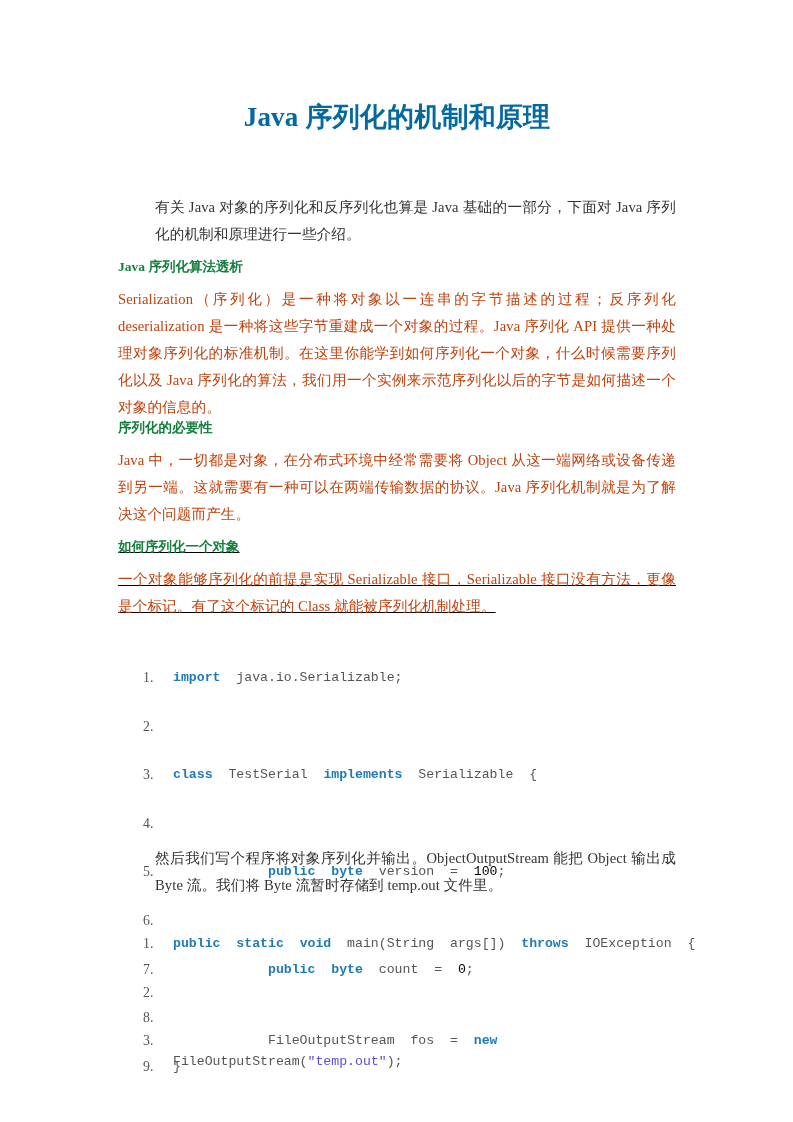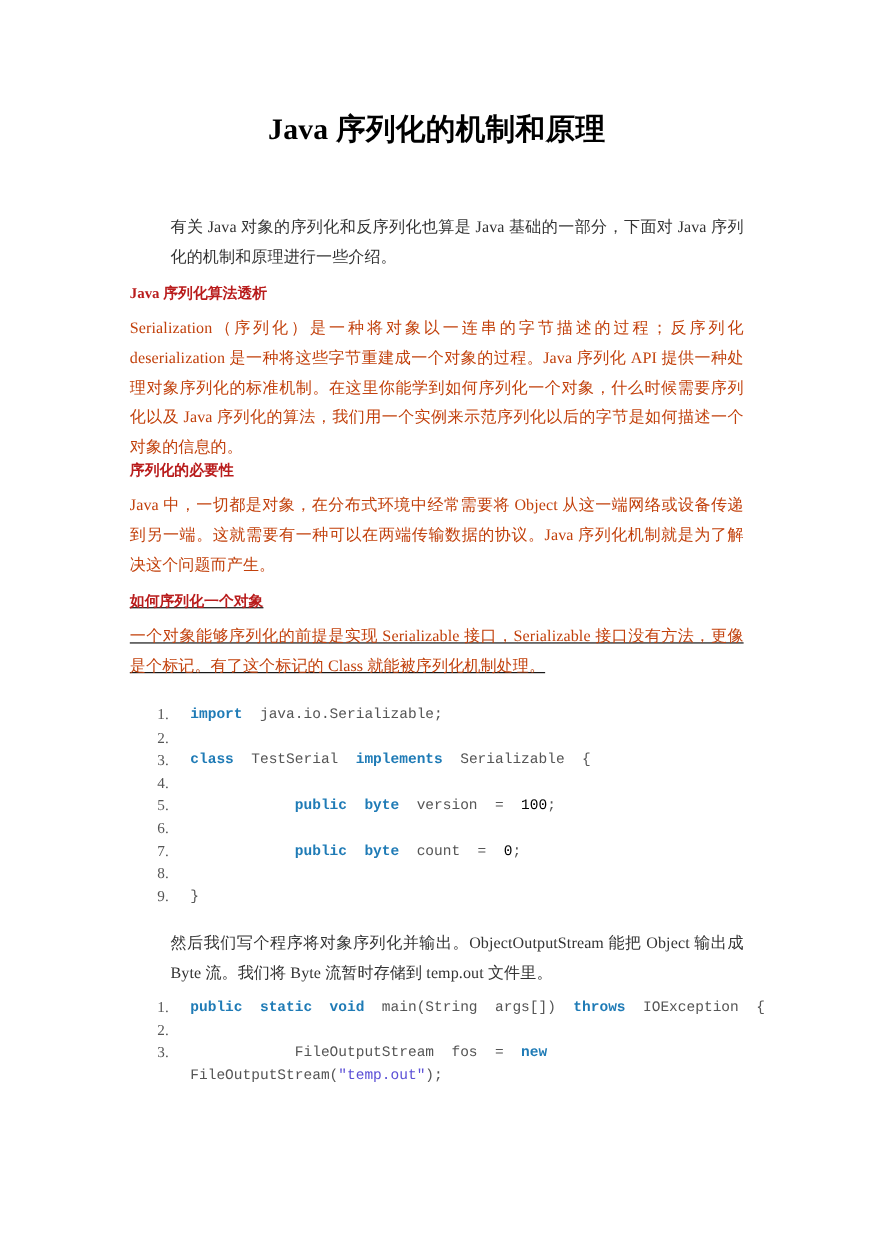--- a/index.html
+++ b/index.html
@@ -25,35 +25,35 @@
     top: 0;
     width: 558px;
   }
 
   
   .doc-title {
     margin: 0;
     padding: 0;
     font-size: 27px;
     font-weight: bold;
-    color: #000000;
+    color: #0369a1;
     text-align: center;
     letter-spacing: 0.2px;
     position: absolute;
     top: 101px;
     left: 0;
     width: 558px;
     line-height: 1.25;
   }
 
   
   .heading {
     font-size: 13.5px;
     font-weight: bold;
-    color: #b91c1c;
+    color: #15803d;
     font-family: "Liberation Serif", "DejaVu Serif", serif;
     line-height: 1.4;
     margin: 0 0 9px 0;
   }
 
   
   .para {
     font-size: 14.6px;
     line-height: 27px;
     color: #c2410c;
@@ -81,20 +81,21 @@
     line-height: 20.6px;
   }
   .codeblock li {
     position: relative;
     padding-left: 32px;
     color: #555555;
     white-space: pre-wrap;
     word-break: break-word;
     counter-increment: codeline;
     min-height: 20.6px;
+    margin-top: 28px;
   }
   .codeblock li::before {
     content: counter(codeline) ".";
     position: absolute;
     left: 2px;
     top: 0;
     width: 24px;
     text-align: left;
     color: #555555;
     font-family: "Liberation Serif", "DejaVu Serif", serif;

